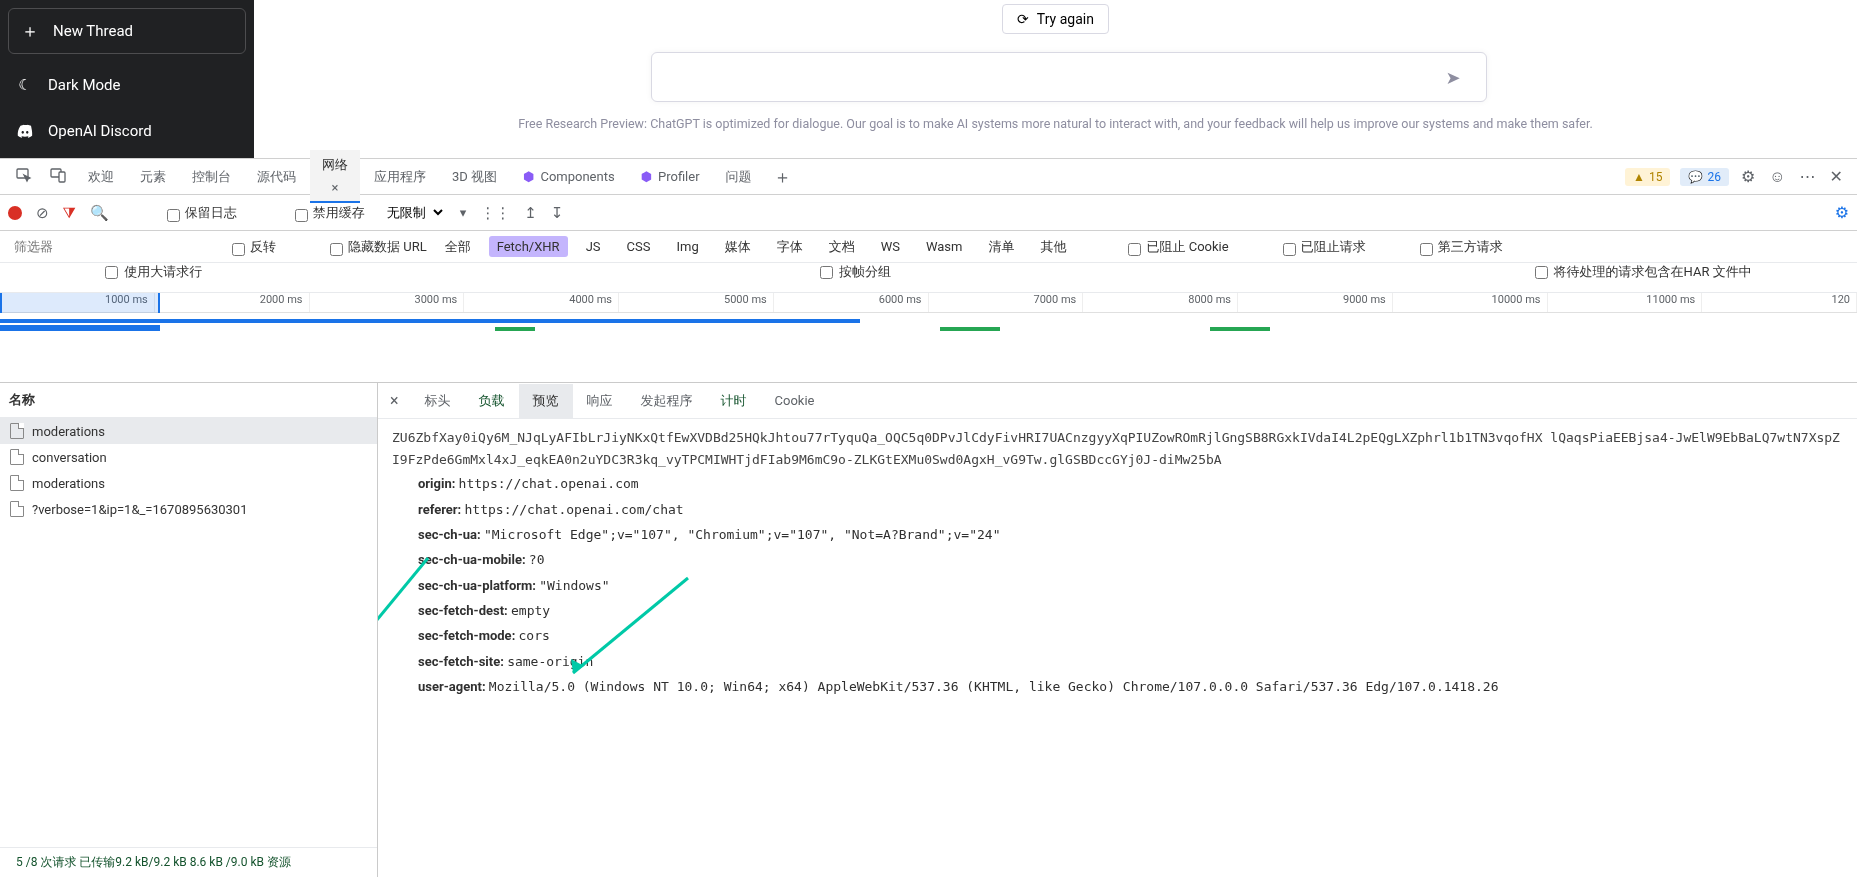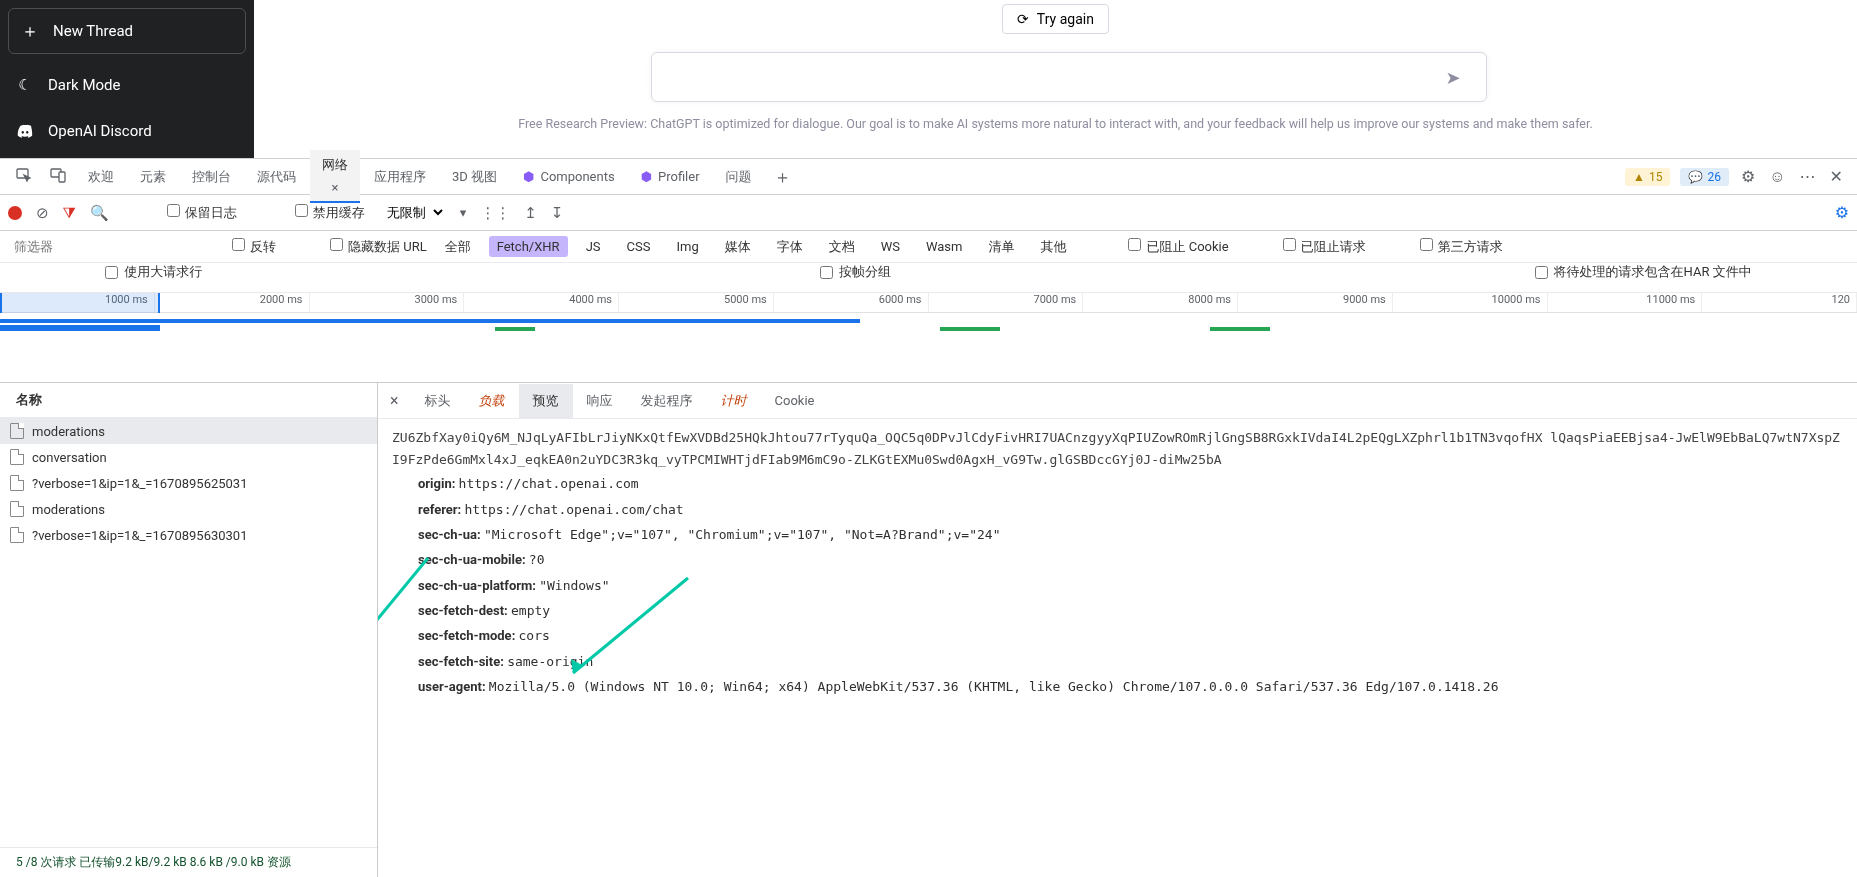--- a/index.html
+++ b/index.html
@@ -31,21 +31,21 @@
 .dt-spacer { flex: 1; }
 .dt-badge { display: flex; align-items: center; gap: 4px; padding: 2px 8px; border-radius: 3px; font-size: 12px; margin: 0 4px; }
 .dt-badge.warn { background: #fff3d6; color: #b08400; }
 .dt-badge.info { background: #e1ecf9; color: #1a73e8; }
 .dt-right-icon { padding: 4px 6px; color: #5f6368; cursor: pointer; font-size: 16px; }
 
 .dt-toolbar { display: flex; align-items: center; height: 36px; border-bottom: 1px solid #d0d0d0; padding: 0 8px; gap: 14px; }
 .record-btn { width: 14px; height: 14px; border: 2px solid #d93025; border-radius: 50%; background: #d93025; cursor: pointer; }
 .clear-btn, .filter-icon-btn, .search-icon-btn, .wifi-icon, .arrow-up-icon, .arrow-down-icon { color: #5f6368; cursor: pointer; font-size: 15px; }
 .filter-icon-btn { color: #d93025; }
-.dt-checkbox { display: flex; align-items: flex-start; gap: 5px; color: #333; font-size: 13px; padding-left: 44px; }
+.dt-checkbox { display: flex; align-items: flex-end; gap: 5px; color: #333; font-size: 13px; padding-left: 44px; }
 .throttle-select { border: none; background: transparent; font-size: 13px; padding: 2px 4px; }
 .gear-right { margin-left: auto; color: #1a73e8; font-size: 16px; cursor: pointer; }
 
 .dt-filter-row { display: flex; align-items: center; height: 32px; border-bottom: 1px solid #e8eaed; padding: 0 8px; gap: 10px; font-size: 13px; }
 .filter-input { border: none; padding: 4px 6px; font-size: 13px; width: 170px; color: #888; }
 .filter-pill { padding: 3px 8px; cursor: pointer; border-radius: 3px; }
 .filter-pill.active { background: #c4b5fd; }
 
 .dt-options-row { display: flex; align-items: center; height: 30px; padding: 0 8px; gap: 60px; font-size: 13px; border-bottom: 1px solid #e8eaed; flex-wrap: wrap; flex-direction: column; }
 .opt-group { display: flex; align-items: center; gap: 6px; }
@@ -53,32 +53,32 @@
 
 .timeline { height: 90px; border-bottom: 1px solid #cacaca; position: relative; overflow: hidden; }
 .timeline-ticks { display: flex; height: 20px; border-bottom: 1px solid #e0e0e0; }
 .timeline-tick { flex: 1; text-align: right; padding-right: 6px; font-size: 11px; color: #5f6368; border-right: 1px solid #eee; }
 .timeline-body { position: relative; height: 70px; }
 .tl-bar { position: absolute; height: 4px; }
 .tl-sel { position: absolute; top: 0; height: 20px; background: rgba(26,115,232,0.15); border-left: 2px solid #1a73e8; border-right: 2px solid #1a73e8; }
 
 .dt-content { flex: 1; display: flex; overflow: hidden; }
 .req-list { width: 378px; border-right: 1px solid #cacaca; display: flex; flex-direction: column; }
-.req-list-header { padding: 8px 16px; font-size: 13px; font-weight: 600; border-bottom: 1px solid #e8eaed; }
+.req-list-header { padding: 8px 9px; font-size: 13px; font-weight: 600; border-bottom: 1px solid #e8eaed; }
 .req-item { display: flex; align-items: center; gap: 8px; padding: 5px 10px; font-size: 13px; cursor: pointer; }
 .req-item.selected { background: #e8eaed; }
 .doc-icon { width: 14px; height: 16px; border: 1px solid #888; border-radius: 1px; position: relative; }
 .doc-icon::after { content: ''; position: absolute; top: -1px; right: -1px; width: 5px; height: 5px; background: #fff; border-left: 1px solid #888; border-bottom: 1px solid #888; }
 .req-footer { margin-top: auto; border-top: 1px solid #e8eaed; padding: 6px 16px; font-size: 12px; color: #14532d; }
 
 .detail-pane { flex: 1; display: flex; flex-direction: column; overflow: hidden; position: relative; }
 .detail-tabs { display: flex; align-items: center; height: 36px; border-bottom: 1px solid #e8eaed; }
 .detail-close { padding: 0 12px; color: #5f6368; cursor: pointer; font-size: 16px; }
 .detail-tab { padding: 8px 14px; cursor: pointer; color: #5f6368; font-size: 13px; }
-.detail-tab.dim { color: #c2410c; font-style: italic; }
+.detail-tab.dim { color: #14532d; }
 .detail-tab.active { background: #e8eaed; color: #333; }
 .detail-body { flex: 1; overflow: auto; padding: 8px 14px; font-family: Consolas, Monaco, monospace; font-size: 13px; line-height: 1.95; color: #303030; }
 .hdr-line { white-space: nowrap; }
 .hdr-key { font-weight: 700; color: #303030; margin-left: 26px; }
 .hdr-val { color: #303030; font-family: Consolas, Monaco, monospace; }
 .cookie-blob { word-break: break-all; white-space: normal; color: #444; font-family: Consolas, Monaco, monospace; line-height: 1.7; }
 
 .arrow-anno { position: absolute; pointer-events: none; }
 </style>
 </head>
@@ -272,24 +272,20 @@
     <div class="req-list">
       <div class="req-list-header">名称</div>
       <div id="req-items">
           <div class="req-item selected">
             <span class="doc-icon"></span>
             <span>moderations</span>
           </div>
           <div class="req-item">
             <span class="doc-icon"></span>
             <span>conversation</span>
-          </div>
-          <div class="req-item">
-            <span class="doc-icon"></span>
-            <span>?verbose=1&amp;ip=1&amp;_=1670895625031</span>
           </div>
           <div class="req-item">
             <span class="doc-icon"></span>
             <span>moderations</span>
           </div>
           <div class="req-item">
             <span class="doc-icon"></span>
             <span>?verbose=1&amp;ip=1&amp;_=1670895630301</span>
           </div>
         </div>

